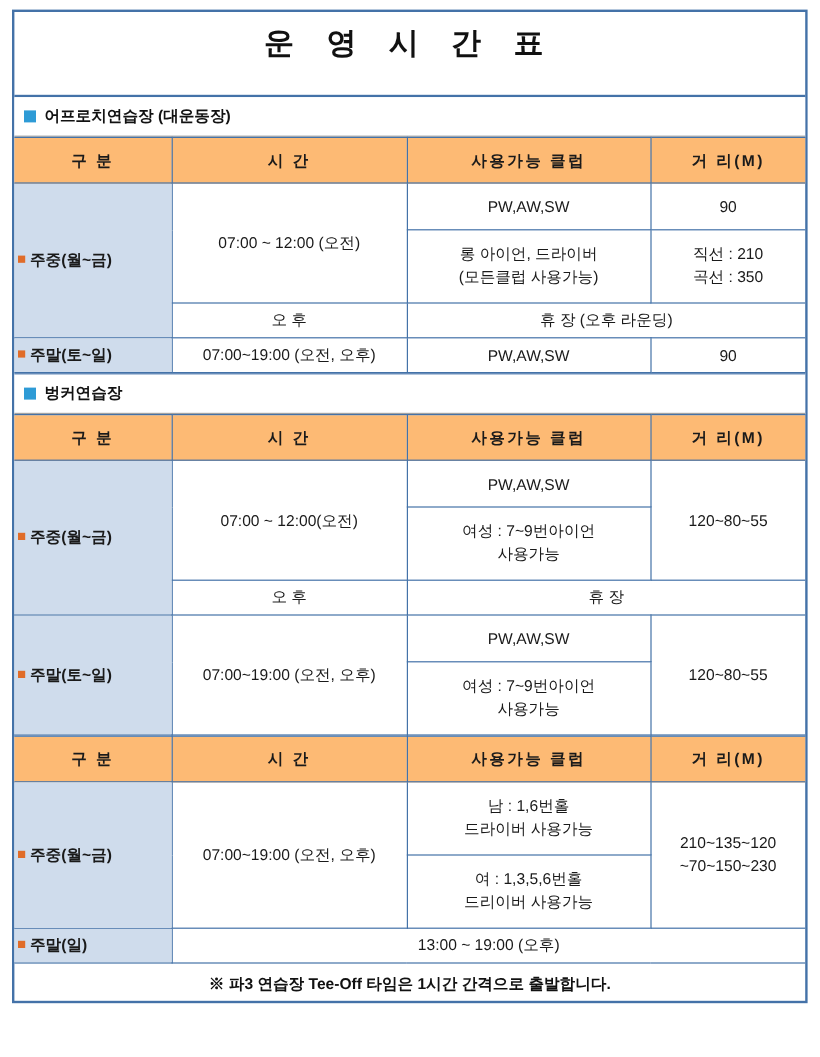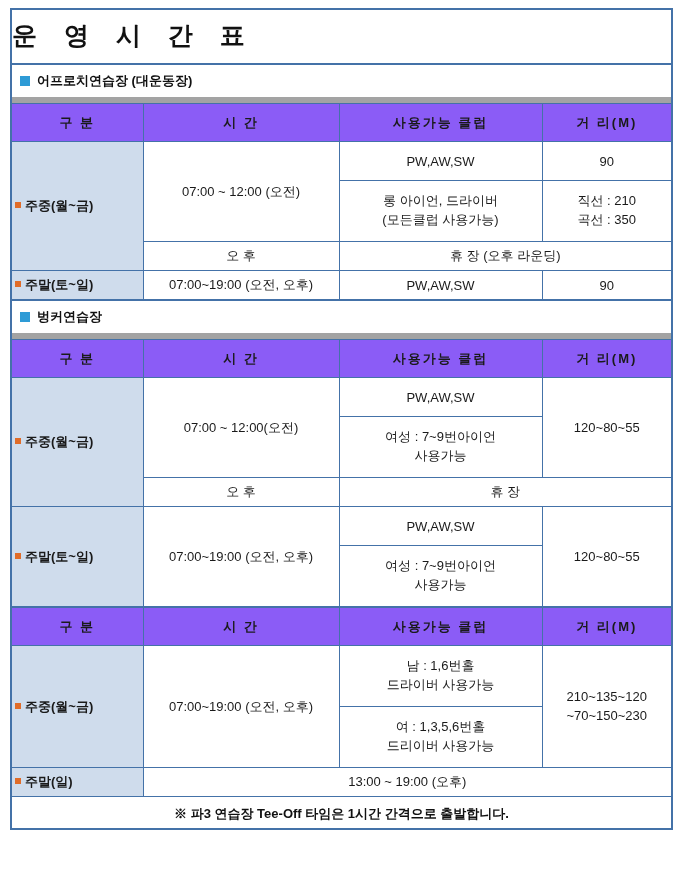--- a/index.html
+++ b/index.html
@@ -22,36 +22,36 @@
     position: relative;
   }
   .outer-frame {
     border: 2px solid #4472a8;
     box-sizing: border-box;
     width: 663px;
   }
   
   .title-bar {
     border-bottom: 2px solid #4472a8;
-    text-align: left;
-    padding: 9px 0 11px 0;
+    text-align: center;
+    padding: 9px 0 27px 0;
   }
   .title-text {
     font-size: 25px;
     font-weight: bold;
     letter-spacing: 10px;
     color: #111111;
   }
   
   .section-head {
     display: flex;
     align-items: center;
     gap: 7px;
     padding: 7px 0 7px 8px;
-    border-bottom: 6px solid #a3a3a3;
+    border-bottom: 1px solid #a3a3a3;
     background: #ffffff;
   }
   .sq-blue {
     width: 10px;
     height: 10px;
     background: #2e9bd6;
     flex: 0 0 auto;
   }
   .section-title {
     font-size: 13px;
@@ -66,21 +66,21 @@
   }
   table.sched td, table.sched th {
     border: 1px solid #4472a8;
     font-size: 13px;
     text-align: center;
     vertical-align: middle;
     padding: 5px 3px;
     color: #1a1a1a;
   }
   table.sched th {
-    background: #8b5cf6;
+    background: #fdba74;
     font-weight: bold;
     letter-spacing: 2px;
     height: 27px;
     margin-left: 48px;
   }
   table.sched td.rowhead {
     background: #cfdcec;
     font-weight: bold;
     text-align: left;
     position: relative;

